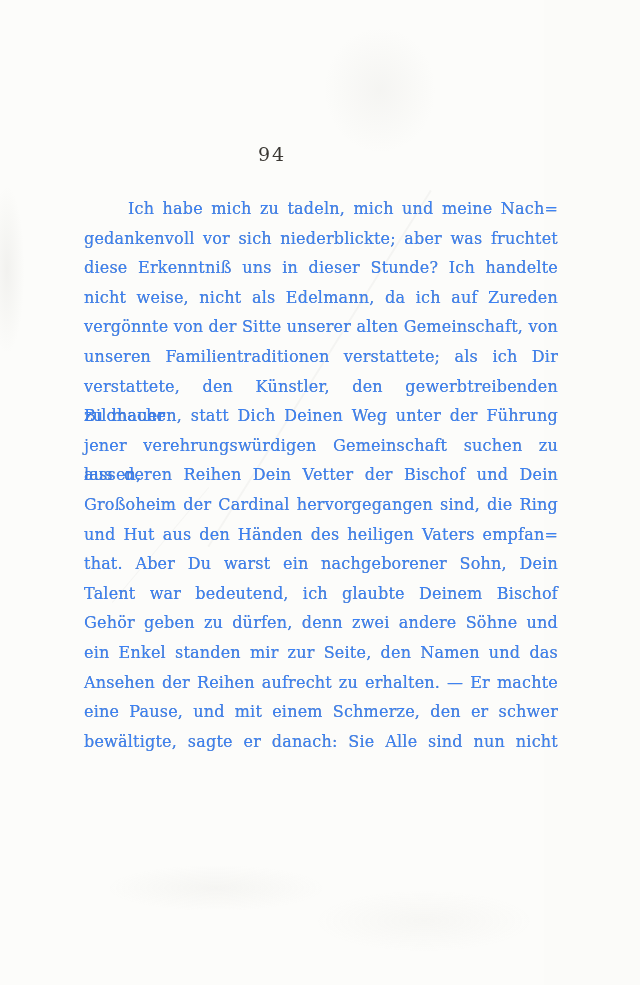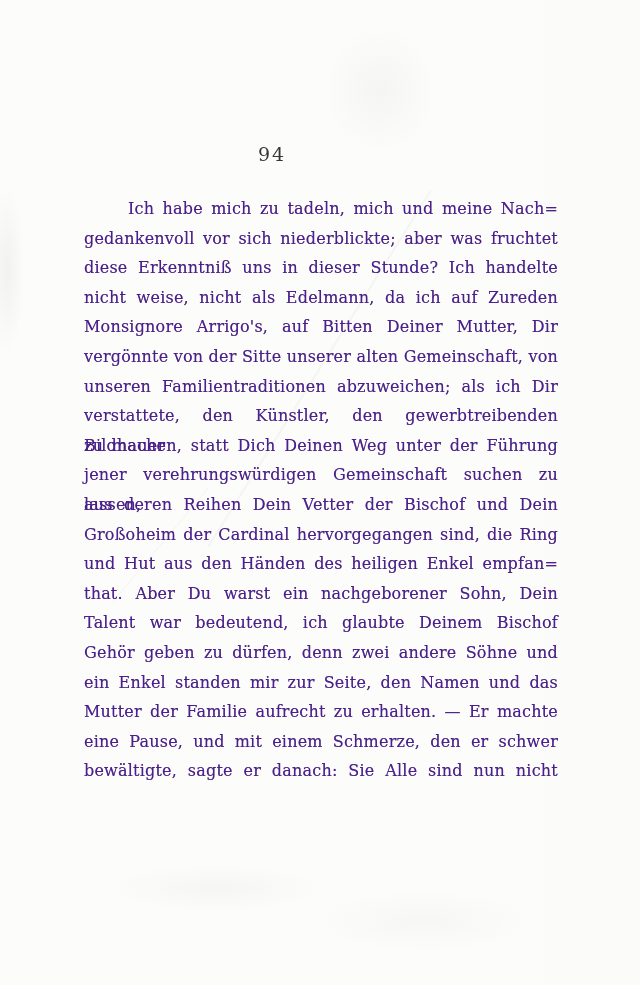--- a/index.html
+++ b/index.html
@@ -83,21 +83,21 @@
     left: 84px;
     width: 474px;
   }
   .line {
     font-size: 16px;
     line-height: 29.6px;
     height: 29.6px;
     text-align: justify;
     text-align-last: justify;
     letter-spacing: 0.2px;
-    color: #4c1d95;
+    color: #3b82f6;
     
     text-shadow: 0 0 0.4px rgba(50, 46, 42, 0.55);
   }
   .line.first {
     text-indent: 44px;
   }
 </style>
 </head>
 <body>
 
@@ -109,31 +109,30 @@
   <div class="crease crease-1"></div>
   <div class="crease crease-2"></div>
 
   <div class="page-number">94</div>
 
   <div class="text-block">
     <div class="line first">Ich habe mich zu tadeln, mich und meine Nach=</div>
     <div class="line">gedankenvoll vor sich niederblickte; aber was fruchtet</div>
     <div class="line">diese Erkenntniß uns in dieser Stunde? Ich handelte</div>
     <div class="line">nicht weise, nicht als Edelmann, da ich auf Zureden</div>
-    <div class="line">Monsignore Arrigo's, auf Bitten Deiner Mutter, Dir</div>
     <div class="line">vergönnte von der Sitte unserer alten Gemeinschaft, von</div>
-    <div class="line">unseren Familientraditionen abzuweichen; als ich Dir</div>
+    <div class="line">unseren Familientraditionen verstattete; als ich Dir</div>
     <div class="line">verstattete, den Künstler, den gewerbtreibenden Bildhauer</div>
     <div class="line">zu machen, statt Dich Deinen Weg unter der Führung</div>
     <div class="line">jener verehrungswürdigen Gemeinschaft suchen zu lassen,</div>
     <div class="line">aus deren Reihen Dein Vetter der Bischof und Dein</div>
     <div class="line">Großoheim der Cardinal hervorgegangen sind, die Ring</div>
-    <div class="line">und Hut aus den Händen des heiligen Enkel empfan=</div>
+    <div class="line">und Hut aus den Händen des heiligen Vaters empfan=</div>
     <div class="line">that. Aber Du warst ein nachgeborener Sohn, Dein</div>
     <div class="line">Talent war bedeutend, ich glaubte Deinem Bischof</div>
     <div class="line">Gehör geben zu dürfen, denn zwei andere Söhne und</div>
     <div class="line">ein Enkel standen mir zur Seite, den Namen und das</div>
-    <div class="line">Mutter der Familie aufrecht zu erhalten. — Er machte</div>
+    <div class="line">Ansehen der Reihen aufrecht zu erhalten. — Er machte</div>
     <div class="line">eine Pause, und mit einem Schmerze, den er schwer</div>
     <div class="line">bewältigte, sagte er danach: Sie Alle sind nun nicht</div>
   </div>
 
 </div>
 
 </body></html>

